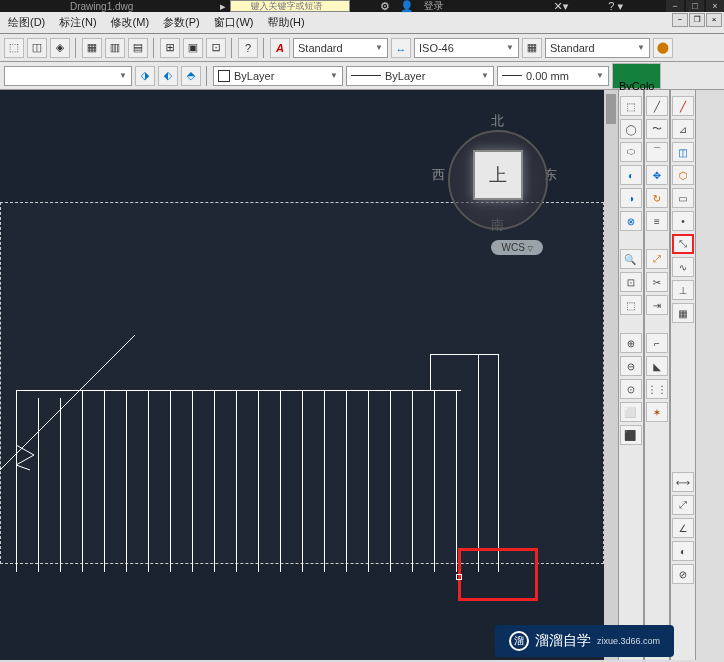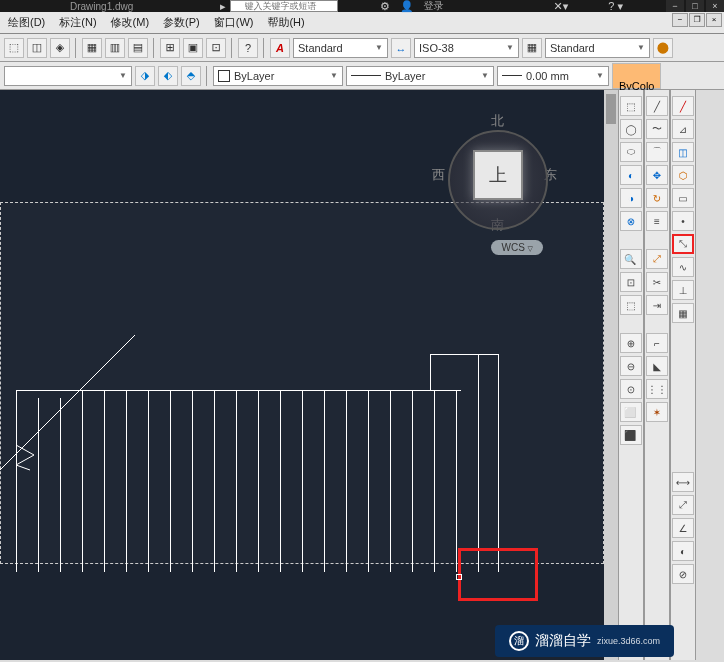--- a/index.html
+++ b/index.html
@@ -24,26 +24,26 @@
     .search-area {
       position: absolute;
       top: 0;
       left: 220px;
       height: 12px;
       display: flex;
       align-items: center;
       gap: 4px;
     }
     .search-box {
-      background: #ffffff;
+      background: #fef9c3;
       height: 12px;
-      width: 108px;
+      width: 120px;
       font-size: 9px;
       color: #888;
-      padding-left: 14px;
+      padding-left: 20px;
       border: 1px solid #888;
     }
     .top-icons {
       position: absolute;
       top: 0;
       left: 380px;
       display: flex;
       gap: 10px;
       align-items: center;
       height: 12px;
@@ -321,21 +321,21 @@
   <div class="tb-sep"></div>
   <div class="tb-icon">?</div>
   <div class="tb-sep"></div>
   <div class="tb-icon" style="color:#c00;font-weight:bold;font-style:italic">A</div>
   <div class="dropdown" style="width:95px">
     <span>Standard</span>
     <span class="arrow">▼</span>
   </div>
   <div class="tb-icon" style="color:#06c">↔</div>
   <div class="dropdown" style="width:105px">
-    <span>ISO-38</span>
+    <span>ISO-46</span>
     <span class="arrow">▼</span>
   </div>
   <div class="tb-icon">▦</div>
   <div class="dropdown" style="width:105px">
     <span>Standard</span>
     <span class="arrow">▼</span>
   </div>
   <div class="tb-icon" style="color:#c70">⬤</div>
 </div>
 
@@ -355,21 +355,21 @@
   <div class="dropdown" style="width:148px">
     <span style="width:30px;border-top:1px solid #333;margin-right:4px"></span>
     <span>ByLayer</span>
     <span class="arrow">▼</span>
   </div>
   <div class="dropdown" style="width:112px">
     <span style="width:20px;border-top:1px solid #333;margin-right:4px"></span>
     <span>0.00 mm</span>
     <span class="arrow">▼</span>
   </div>
-  <div style="background:#fdba74;padding:12px 6px;height:20px;line-height:20px;border:1px solid #bbb">ByColo</div>
+  <div style="background:#15803d;padding:12px 6px;height:20px;line-height:20px;border:1px solid #bbb">ByColo</div>
 </div>
 
 <div class="main-area">
   <div class="canvas-area">
     <div class="selection-rect" style="left:0;top:112px;width:604px;height:362px"></div>
 
     <div class="drawing-line" style="left:16px;top:300px;width:445px;height:1px"></div>
     <div class="drawing-line" style="left:16px;top:300px;width:1px;height:182px"></div>
     <div class="drawing-line" style="left:38px;top:308px;width:1px;height:174px"></div>
     <div class="drawing-line" style="left:60px;top:308px;width:1px;height:174px"></div>

